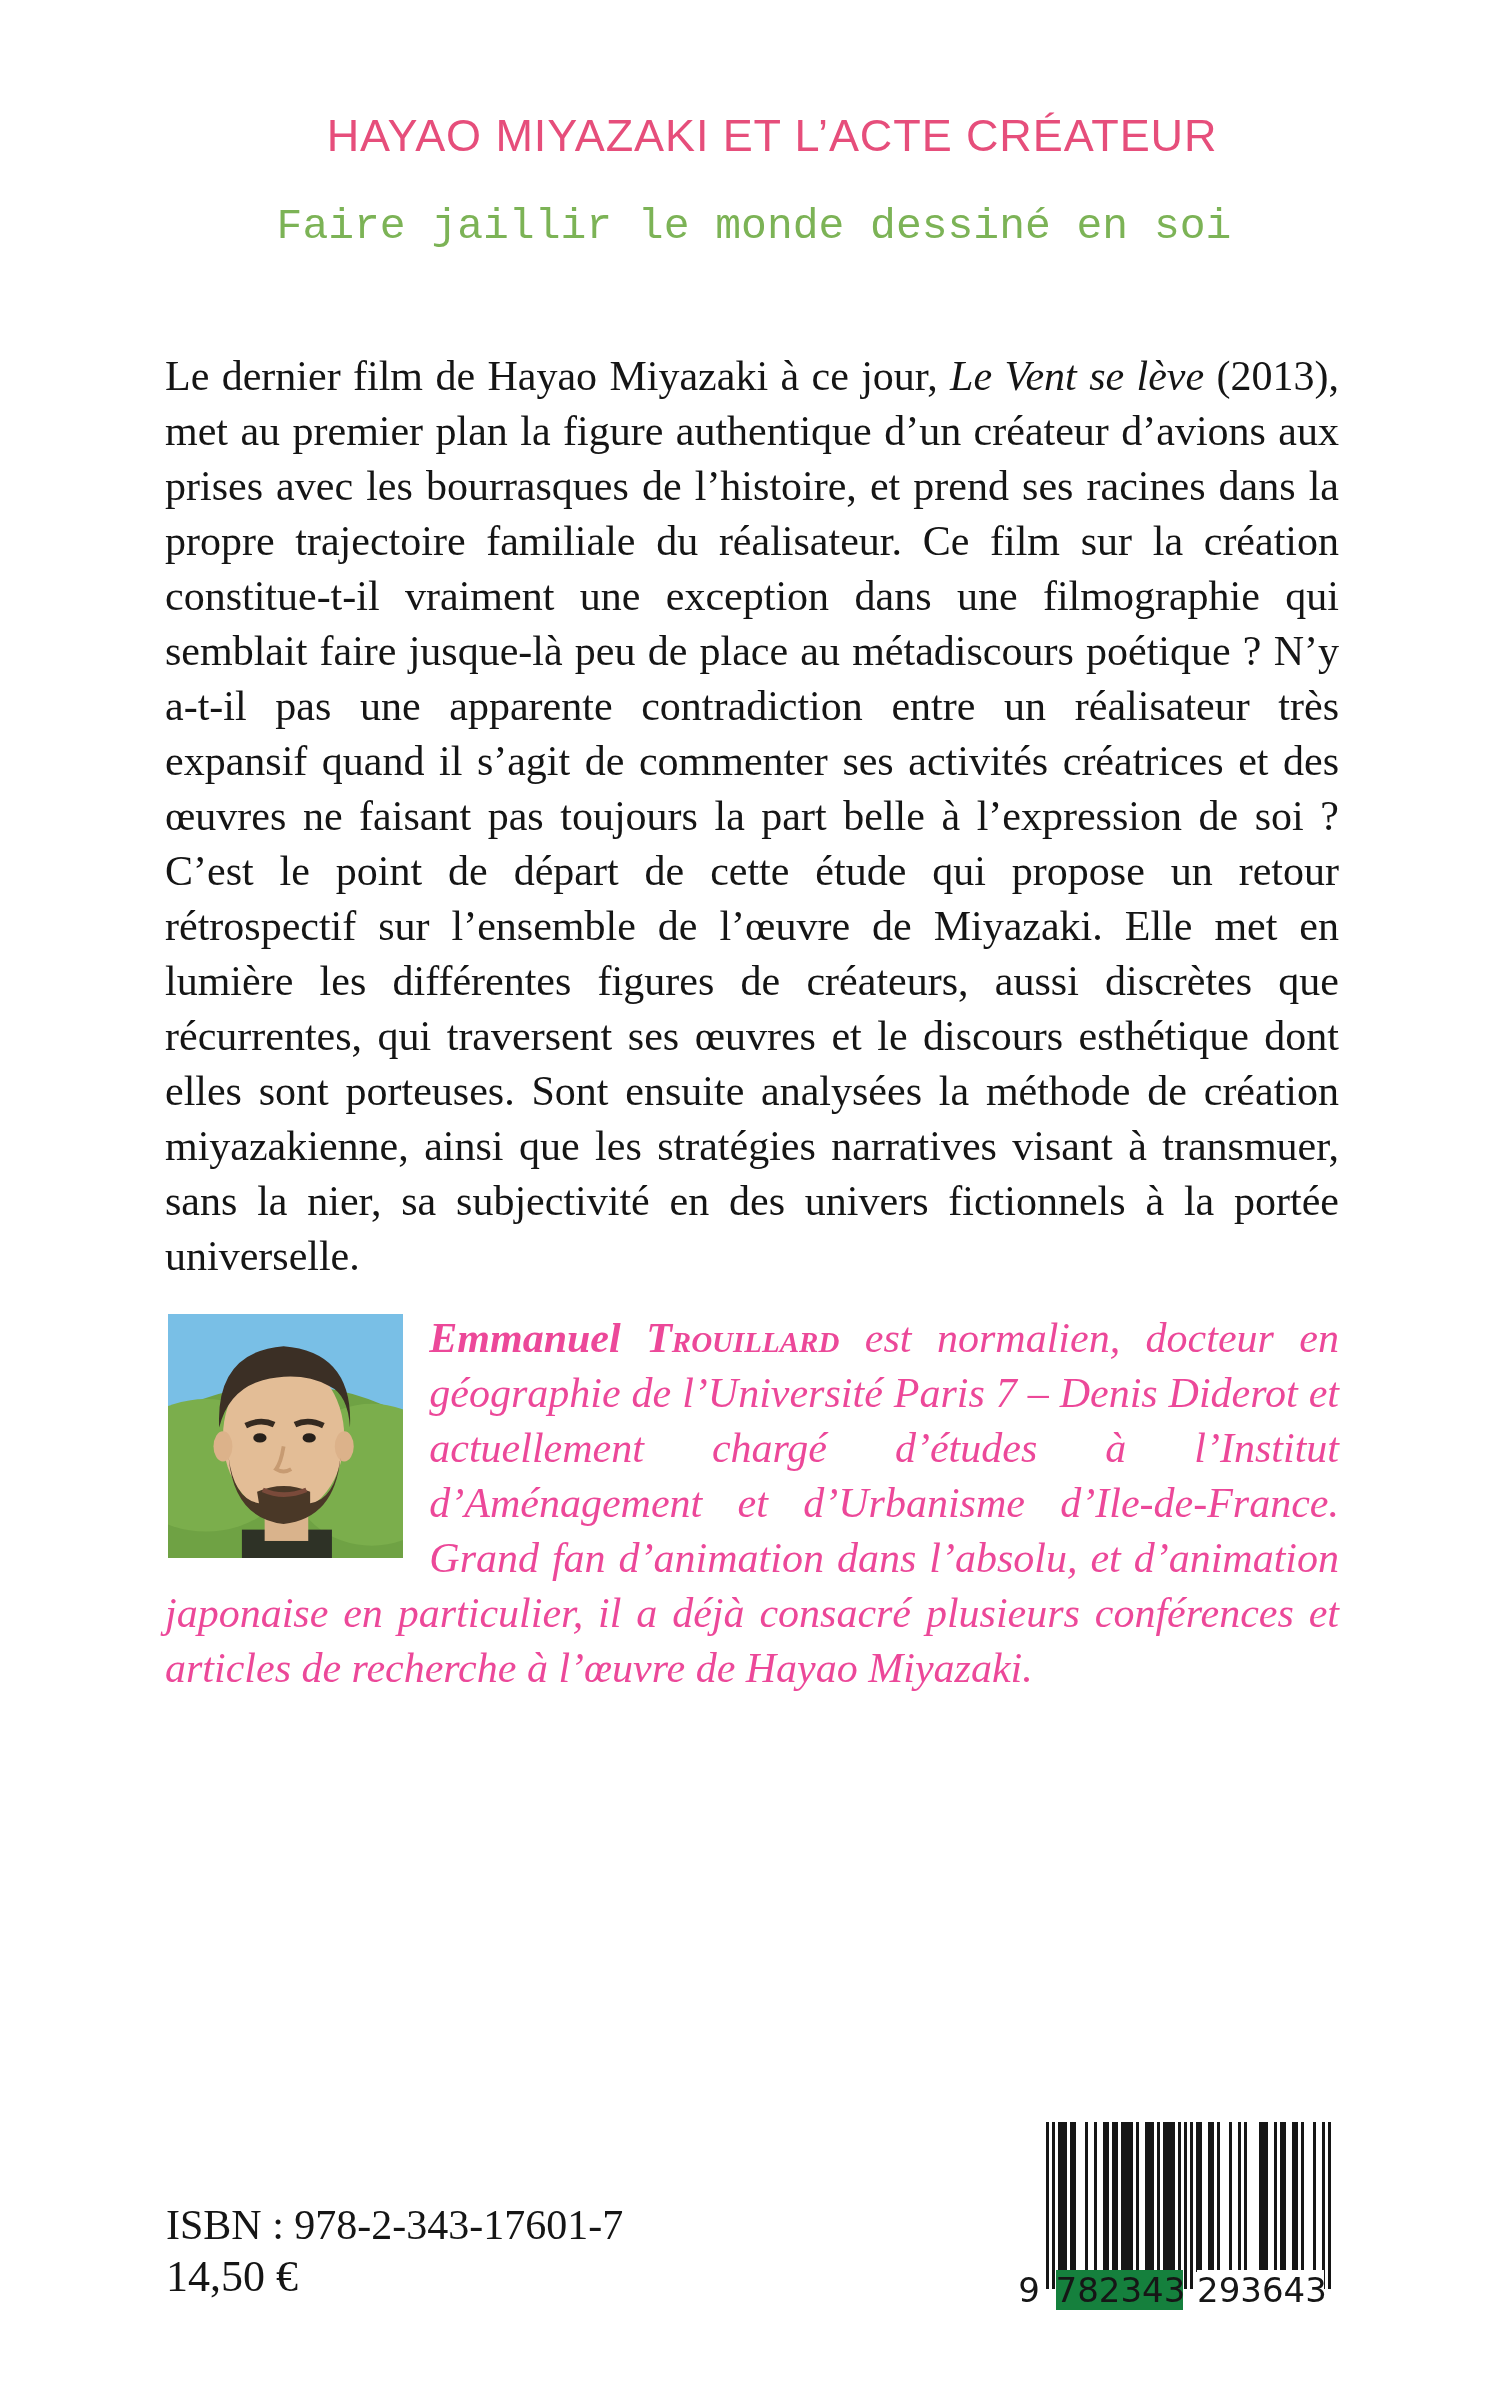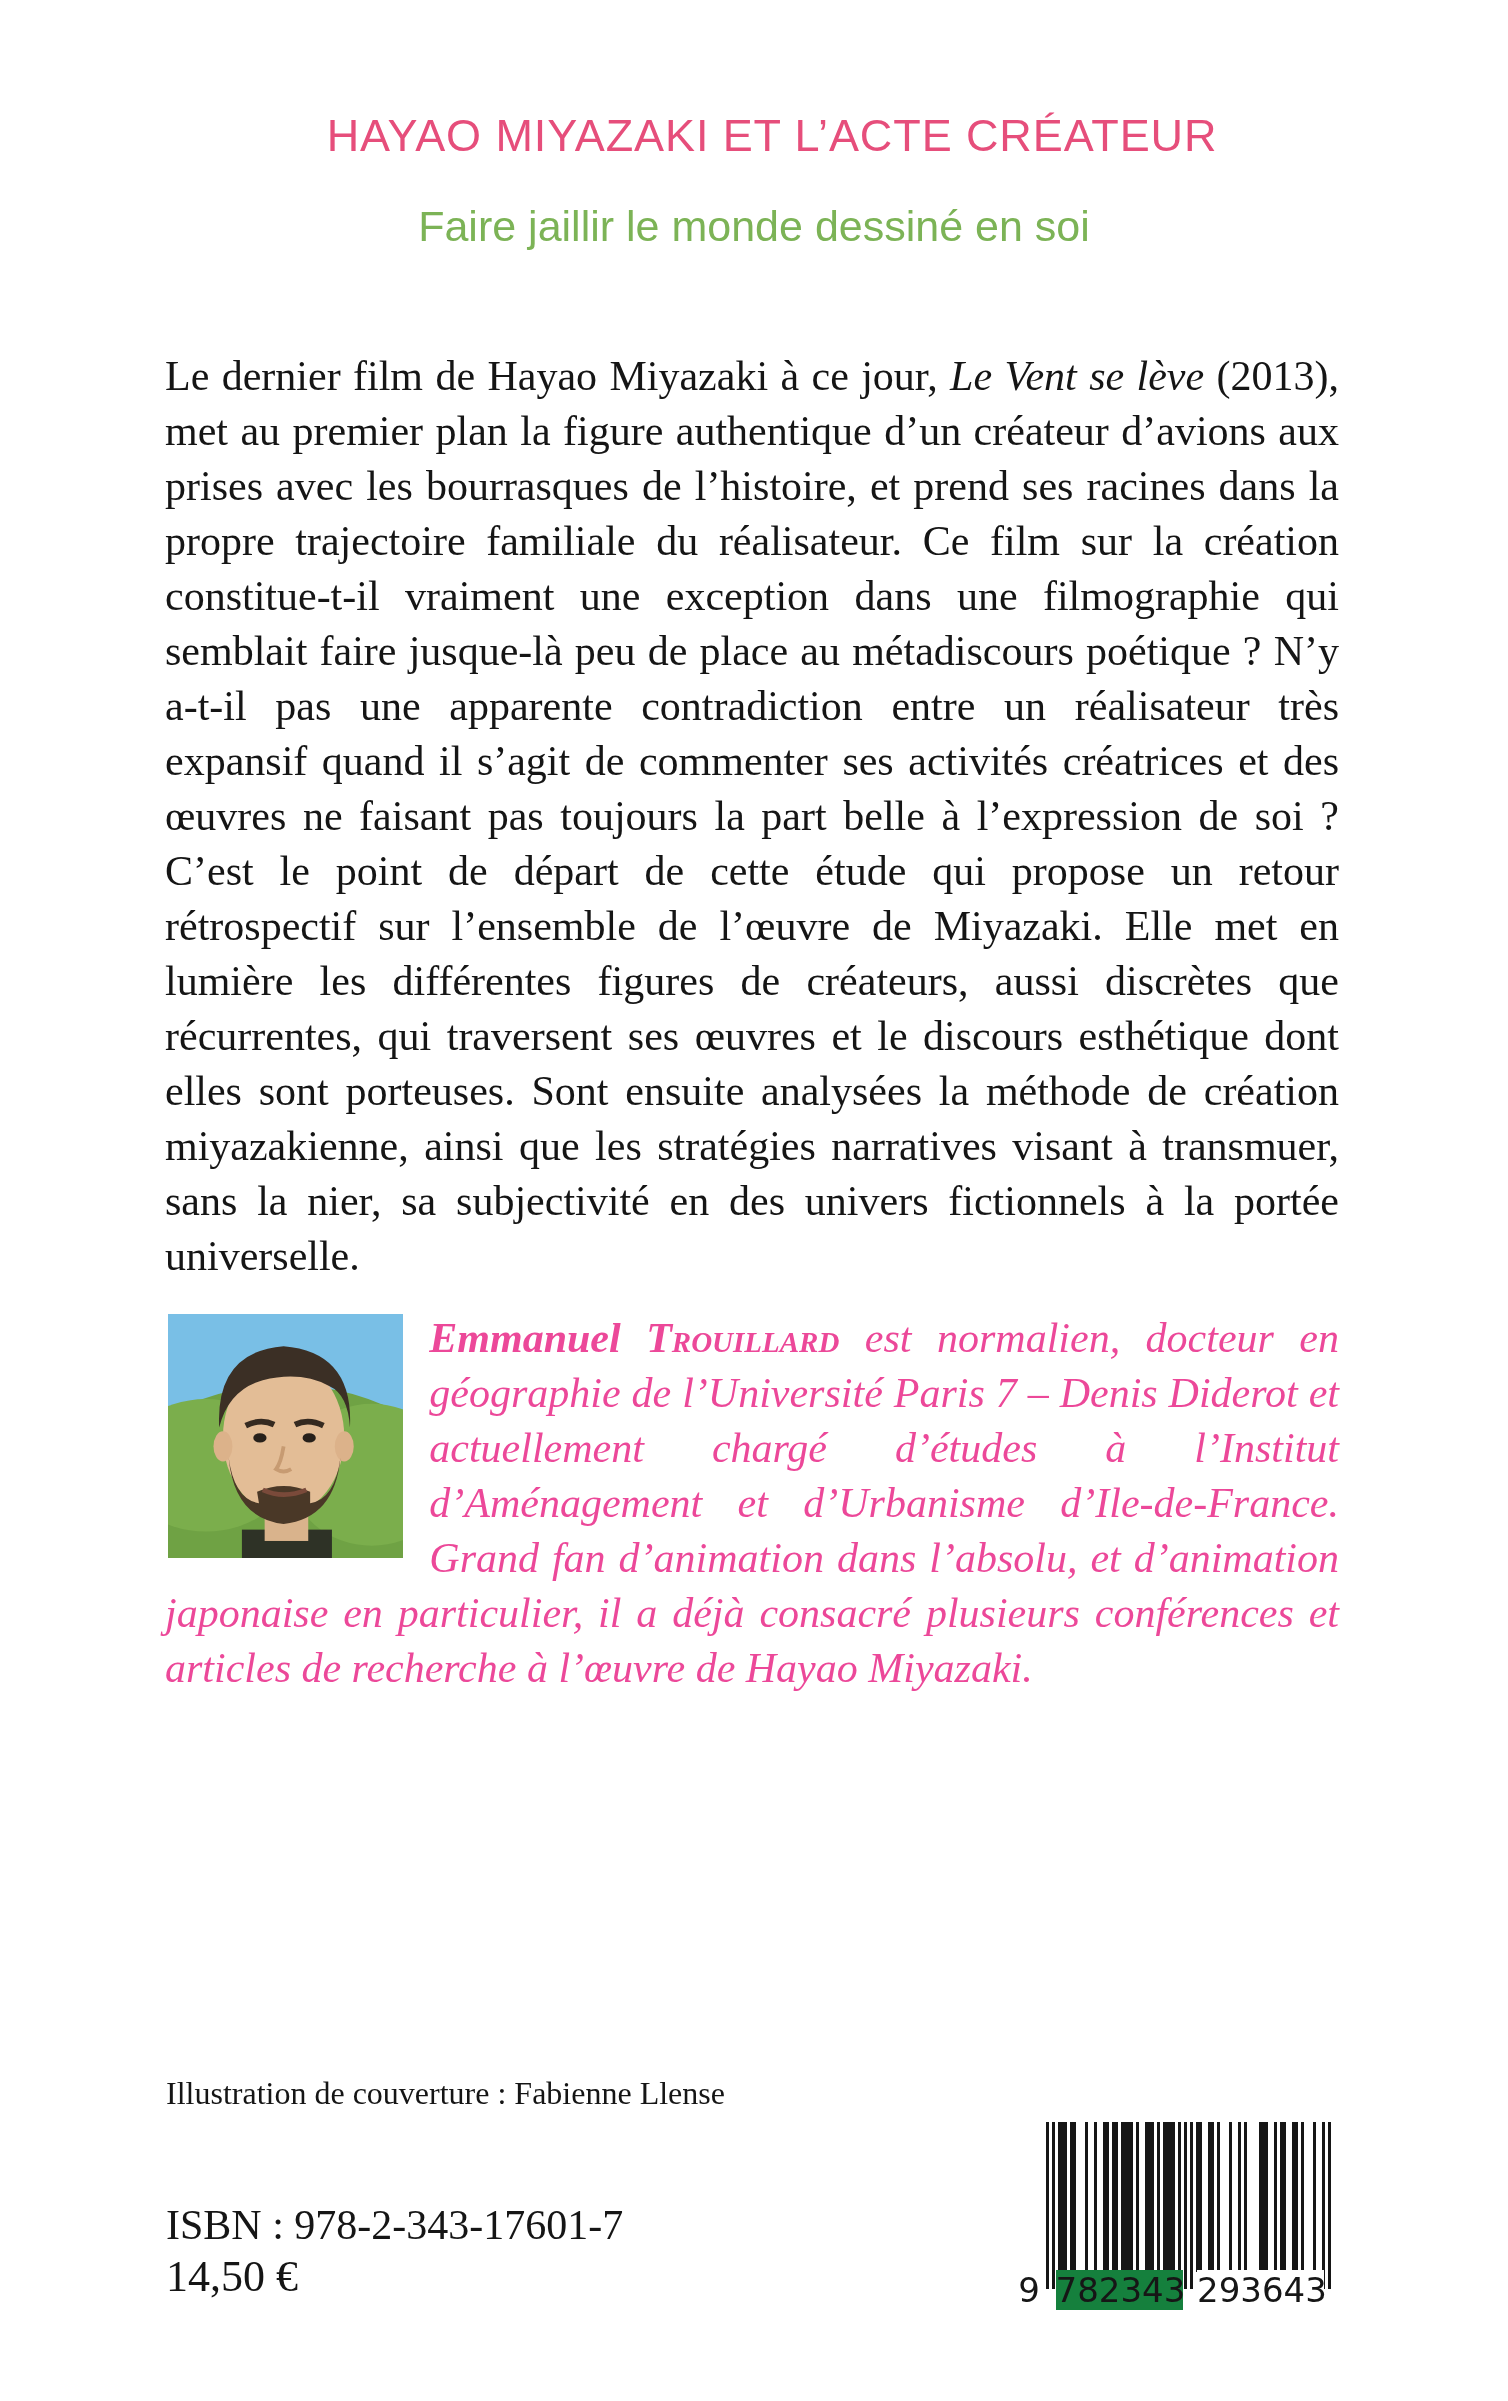--- a/index.html
+++ b/index.html
@@ -20,21 +20,21 @@
     font-size: 45px;
     letter-spacing: 0.9px;
     font-weight: 400;
     color: var(--title-pink, #e64e7b);
     line-height: 1.15;
     padding-left: 36px;
   }
   .book-subtitle {
     text-align: center;
     margin-top: 40px;
-    font-family: Liberation Sans, sans-serif;
+    font-family: Liberation Mono, monospace;
     font-size: 43px;
     letter-spacing: 0;
     font-weight: 400;
     color: var(--subtitle-green, #7cb356);
     line-height: 1.15;
   }
 
   .synopsis {
     margin: 98px 169px 0 165px;
     font-size: 42px;
@@ -156,21 +156,20 @@
 
         <path d="M122 140 Q119 158 114 164 Q122 169 130 164" stroke="#c79b72" stroke-width="4" fill="none"></path>
 
         <path d="M64 152 Q70 216 122 222 Q176 216 182 152 Q176 196 150 200 L150 188 Q136 182 122 182 Q108 182 94 188 L96 200 Q70 196 64 152 Z" fill="#4a3827"></path>
 
         <path d="M100 186 Q122 196 146 186" stroke="#7a4a3a" stroke-width="5" fill="none"></path>
       </svg><span class="author-first">Emmanuel</span><span>&nbsp;</span><span class="author-last">Trouillard</span><span> est normalien, docteur en géographie de l’Université Paris 7 – Denis Diderot et actuellement chargé d’études à l’Institut d’Aménagement et d’Urbanisme d’Ile-de-France. Grand fan d’animation dans l’absolu, et d’animation japonaise en particulier, il a déjà consacré plusieurs conférences et articles de recherche à l’œuvre de Hayao Miyazaki.</span>
     </p>
   </div>
 
-  <div class="illustration-credit">Illustration de couverture : Fabienne Llense</div>
 
   <div class="isbn-line">ISBN : 978-2-343-17601-7</div>
 
   <div class="price-line">14,50 €</div>
 
   <div class="barcode">
     <div class="barcode-bars">
         <span class="module bar guard"></span>
         <span class="module guard"></span>
         <span class="module bar guard"></span>

